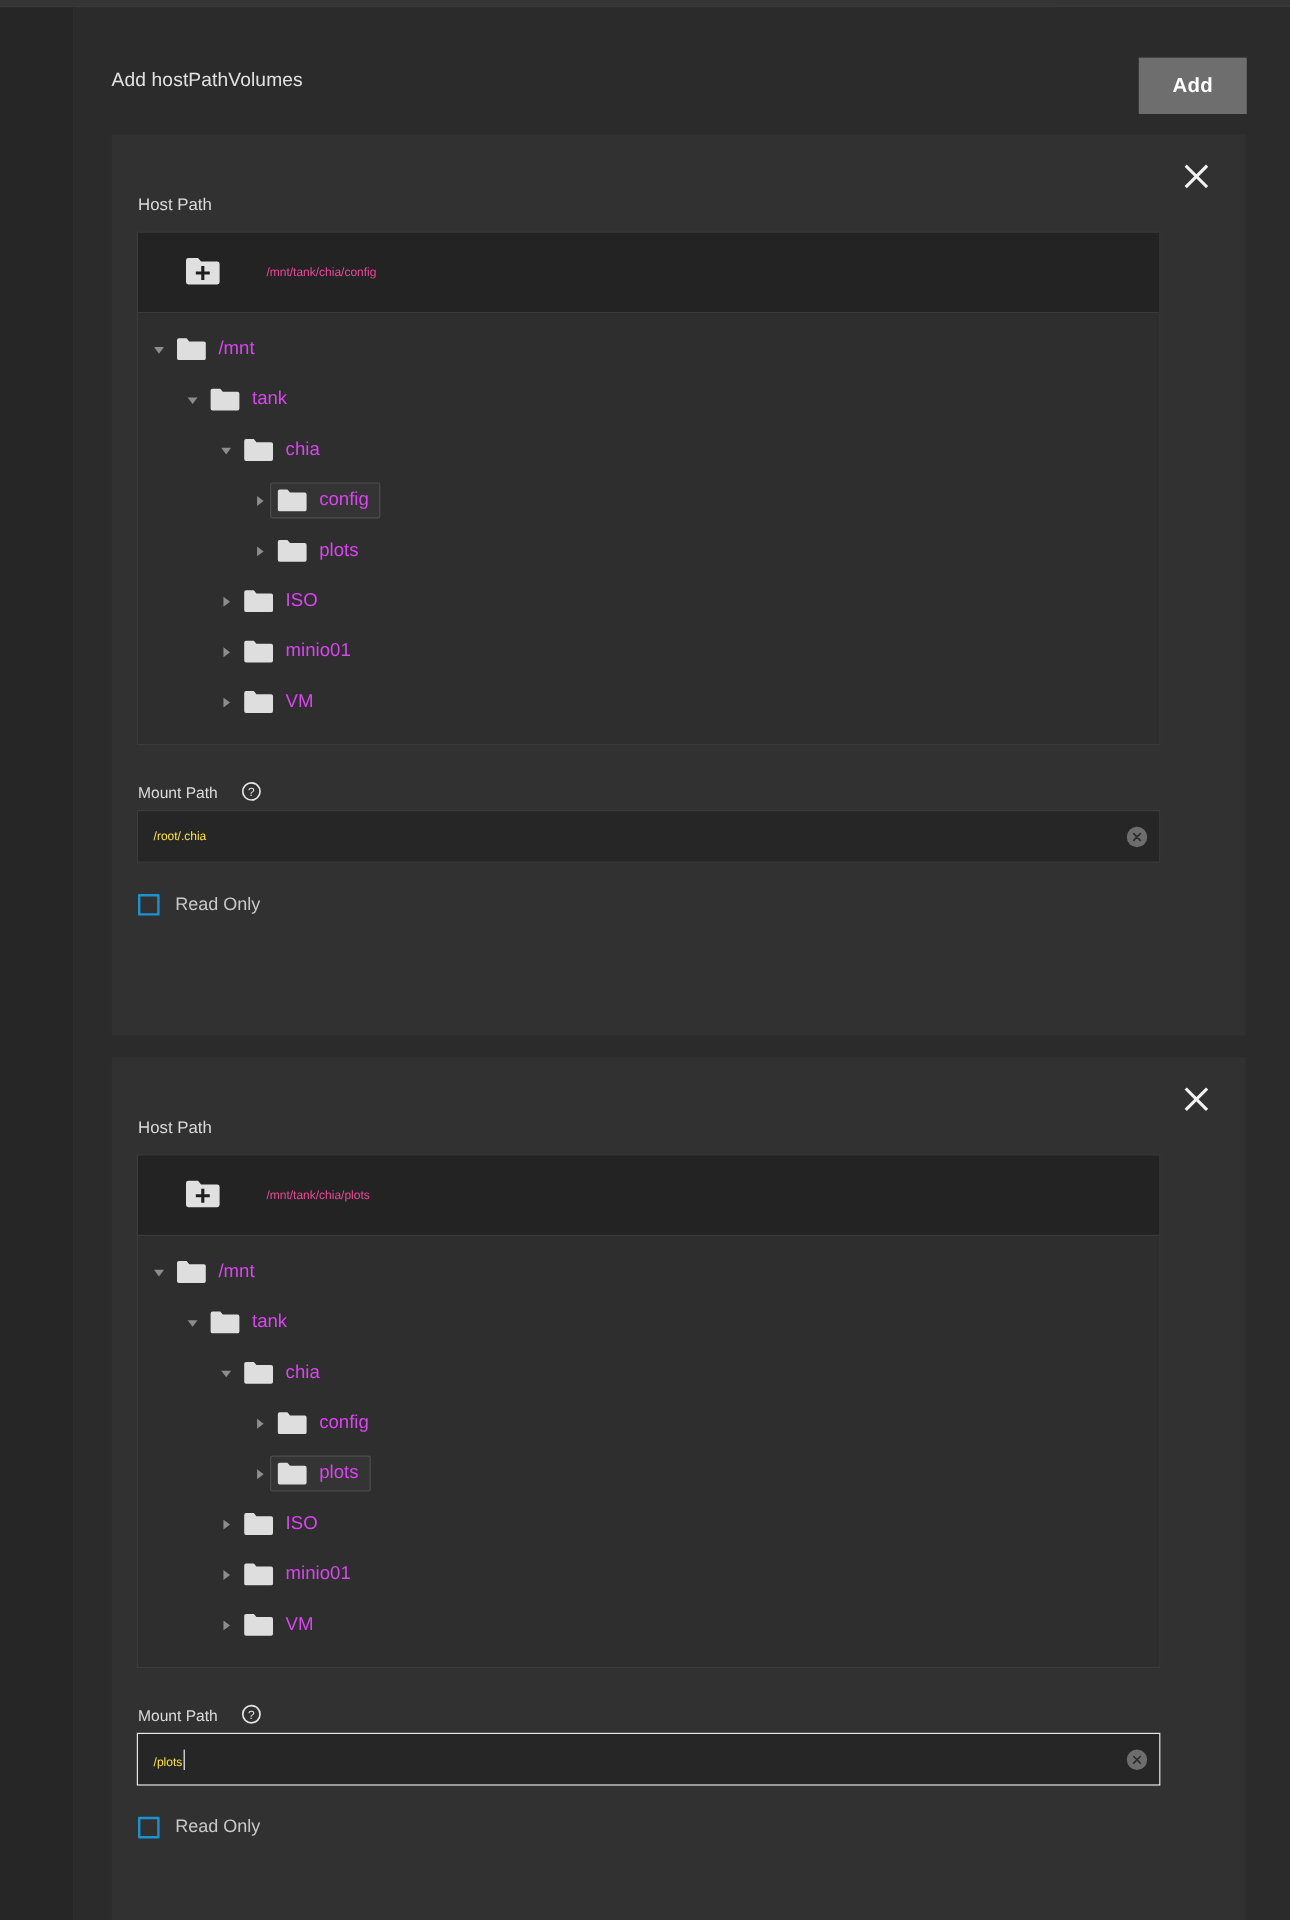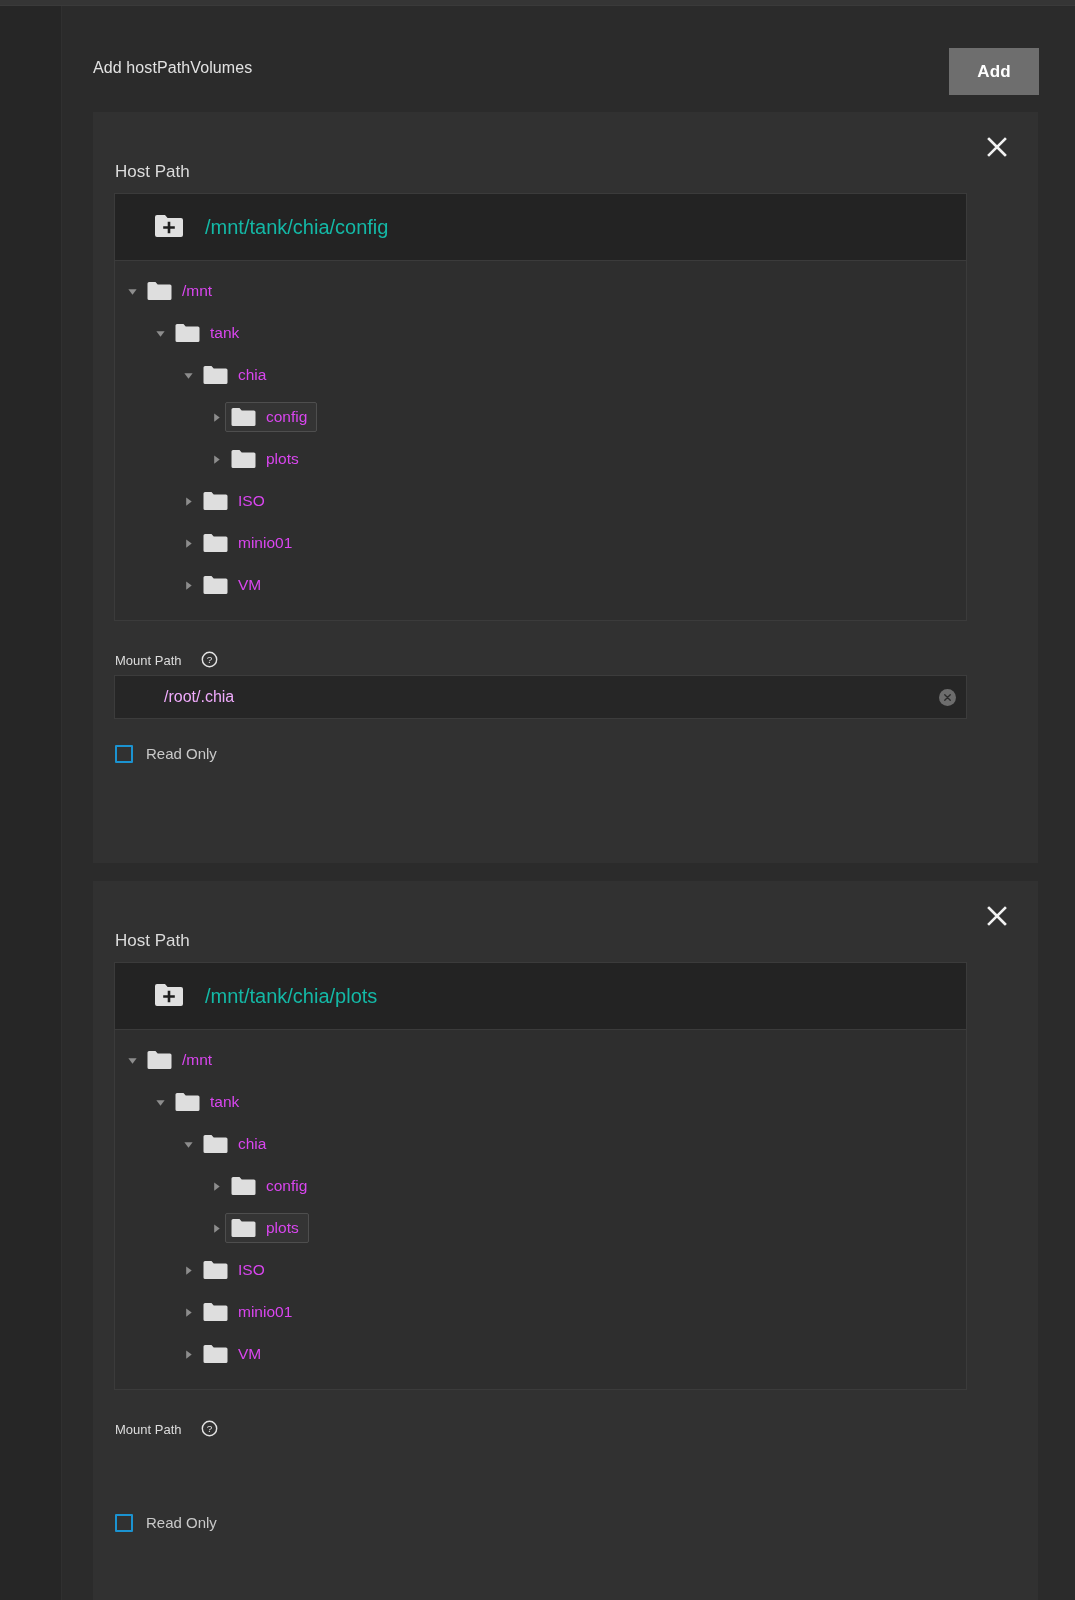--- a/index.html
+++ b/index.html
@@ -93,21 +93,21 @@
     align-items: center;
     justify-content: center;
     cursor: pointer;
     color: #f2f2f2;
   }
   .card-close svg { display: block; }
 
   .field-label {
     position: absolute;
     left: 22px;
-    font-size: 17px;
+    font-size: 14px;
     color: #dcdcdc;
   }
 
   
   .tree-panel {
     position: absolute;
     left: 21px;
     width: 853px;
     background: #2e2e2e;
     border: 1px solid #3b3b3b;
@@ -122,23 +122,23 @@
   }
   .newfolder-icon {
     position: absolute;
     left: 39px; top: 50%;
     transform: translateY(-50%);
     width: 30px; height: 26px;
     cursor: pointer;
   }
   .tree-head-path {
     position: absolute;
-    left: 90px;
-    font-size: 20px;
-    color: #14b8a6;
+    left: 107px;
+    font-size: 10px;
+    color: #ec4899;
   }
 
   .tree-body {
     position: relative;
     padding: 9px 0 14px 0;
     background: #2e2e2e;
   }
 
   .tree-node {
     position: relative;
@@ -196,24 +196,23 @@
     border: 1px solid #3c3c3c;
     display: flex;
     align-items: center;
   }
   .text-input.focused {
     border: 1px solid #e9e9e9;
   }
   .input-value {
     position: absolute;
     left: 13px;
-    font-size: 16px;
-    color: #f0abfc;
+    font-size: 10px;
+    color: #fde047;
     white-space: nowrap;
-    margin-left: 36px;
   }
   .caret-bar {
     display: inline-block;
     width: 1px;
     height: 17px;
     background: #f0f0f0;
     vertical-align: -3px;
     margin-left: 1px;
   }
   .clear-btn {
@@ -525,20 +524,28 @@
                   <span class="node-label">VM</span>
                 </span>
               </div>
             </div>
           </div>
           <div class="field-label" style="top: 541px; font-size: 13px;">Mount Path</div>
           <div class="help-icon" style="left: 108px; top: 539px;"><svg viewBox="0 0 18 18" width="17" height="17">
               <circle cx="9" cy="9" r="7.6" fill="none" stroke="#e3e3e3" stroke-width="1.5"></circle>
               <text x="9" y="12.9" text-anchor="middle" font-family="Liberation Sans, sans-serif" font-size="10.5" fill="#e3e3e3">?</text>
             </svg></div>
+          <div class="text-input focused" style="top: 563px;">
+            <span class="input-value">/plots<span class="caret-bar"></span></span>
+            <span class="clear-btn">
+              <svg viewBox="0 0 12 12" width="11" height="11">
+                <path d="M3 3 L9 9 M9 3 L3 9" stroke="#2b2b2b" stroke-width="1.5" stroke-linecap="round"></path>
+              </svg>
+            </span>
+          </div>
           <div class="checkbox-row" style="top: 633px;">
             <span class="checkbox-box"></span>
             <span class="checkbox-label">Read Only</span>
           </div>
         </div>
       </div>
 
   </div>
 </div>
 

